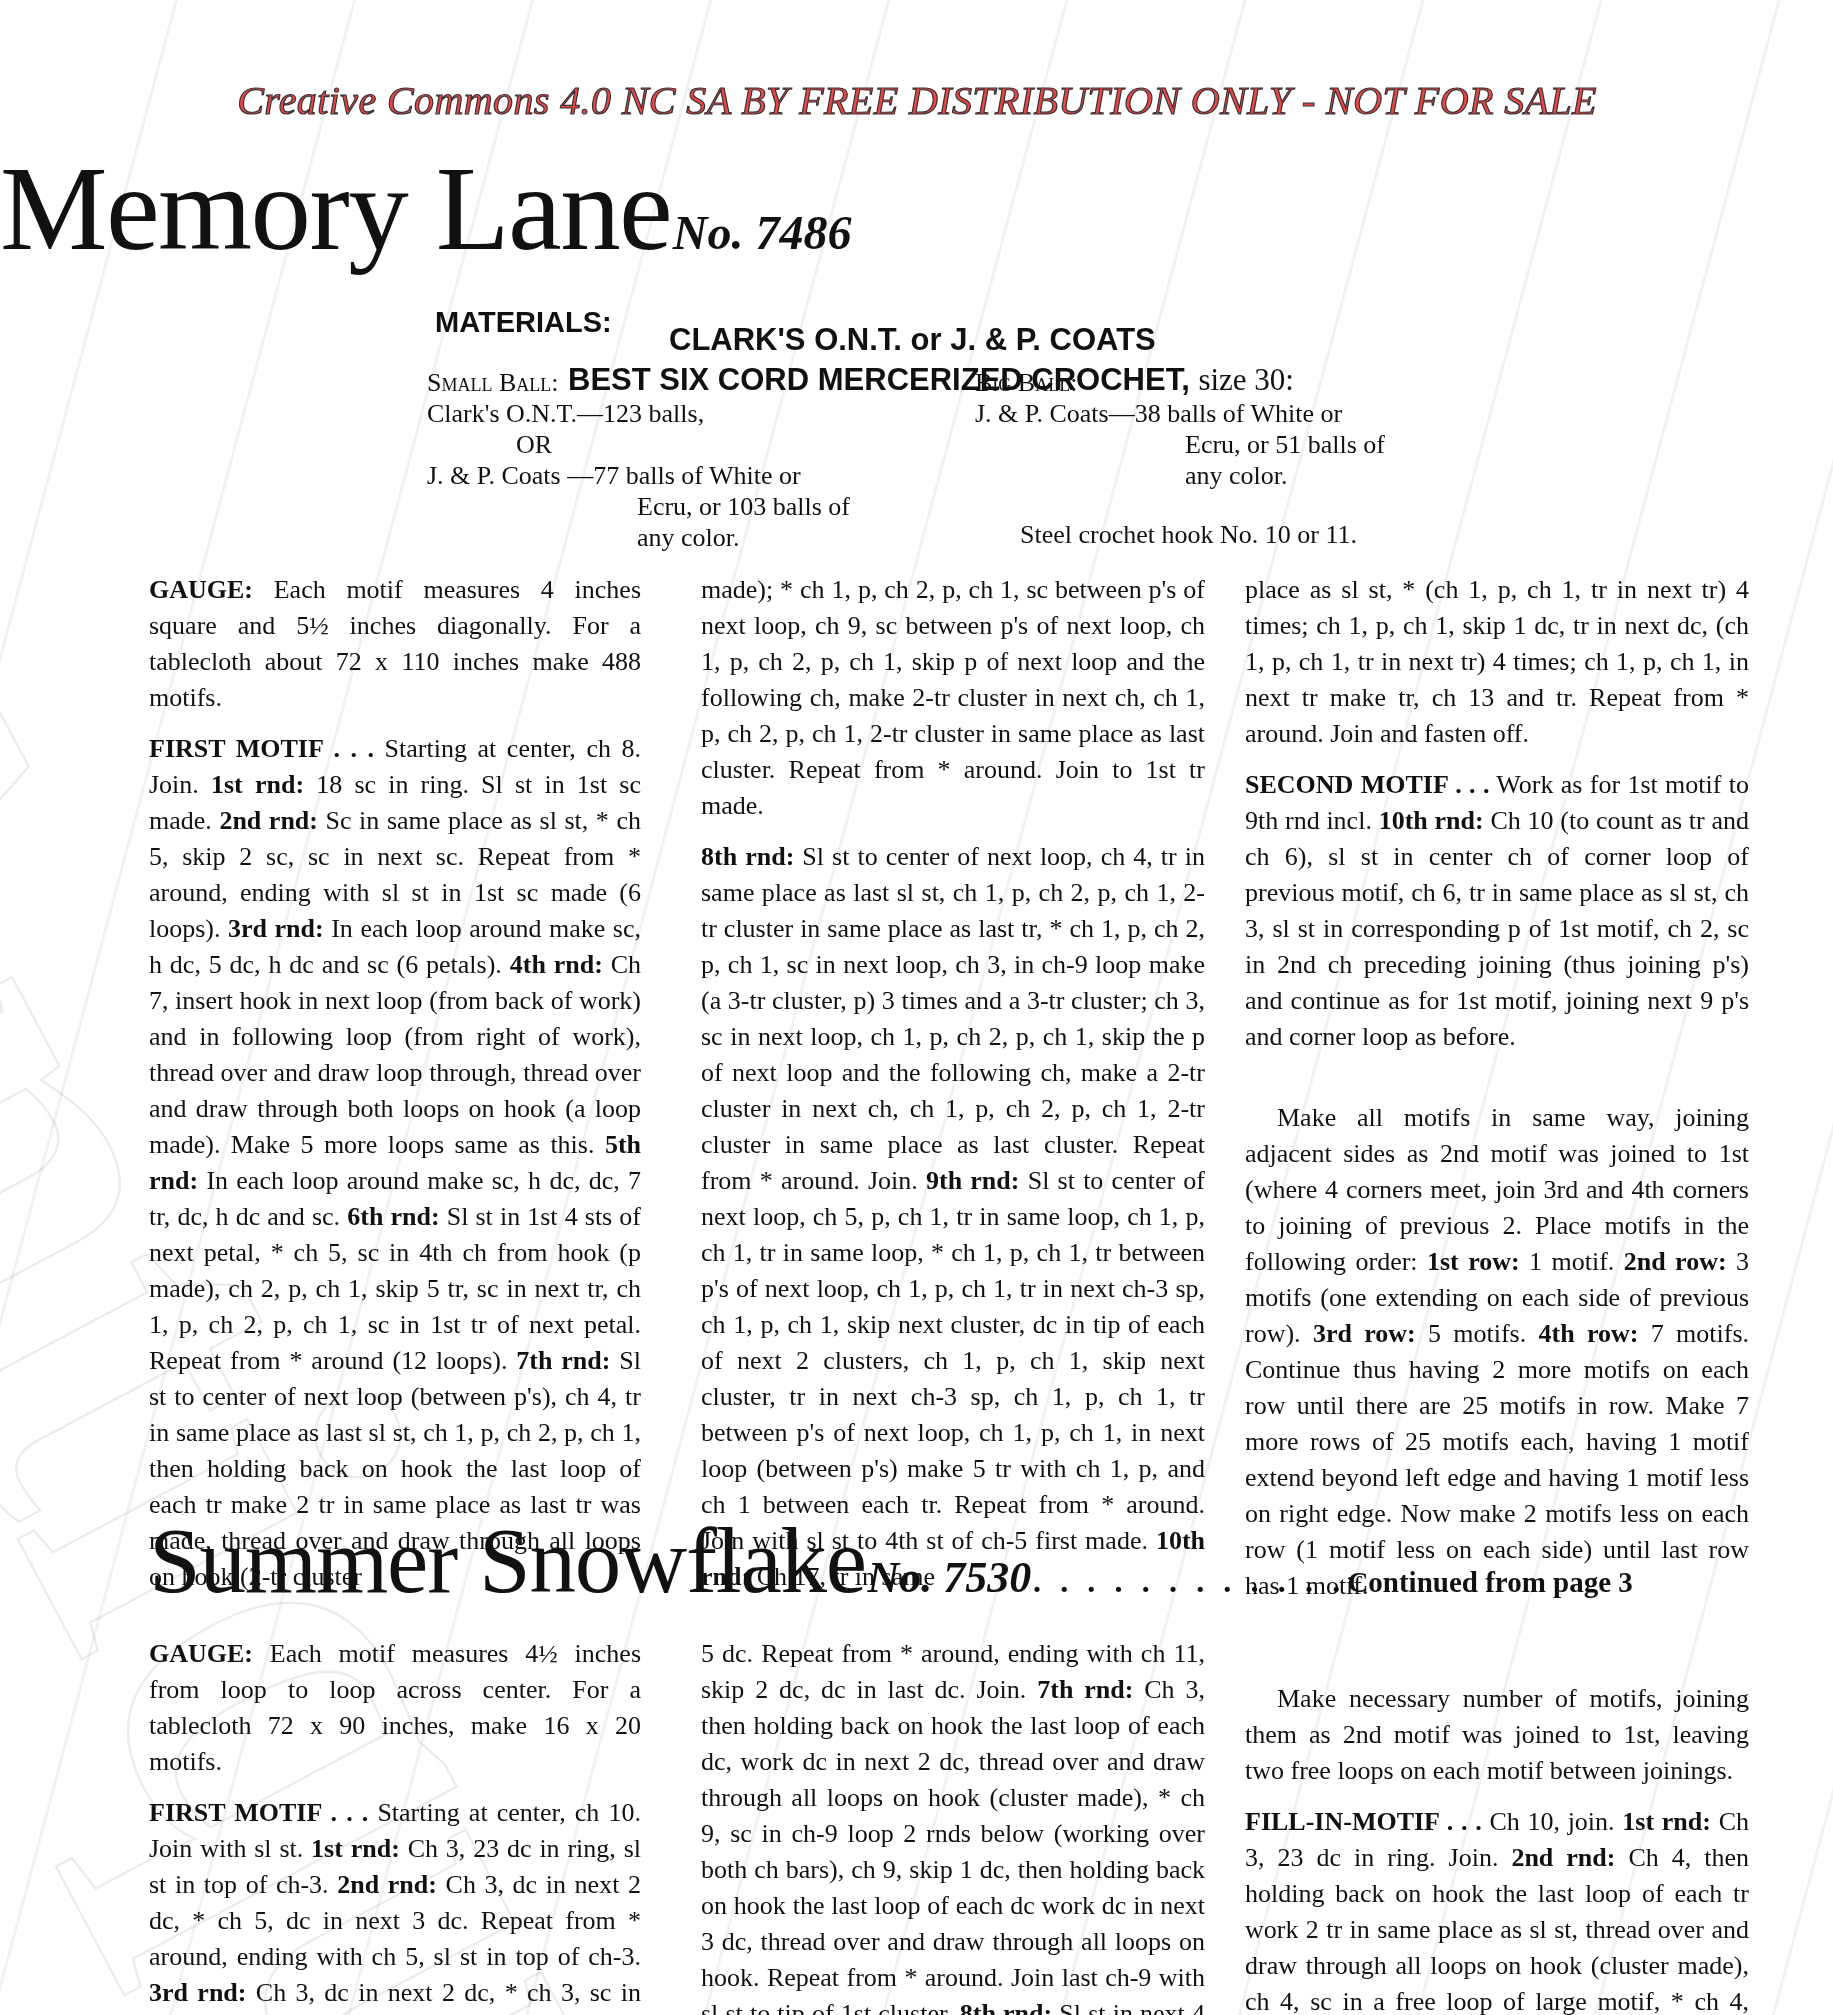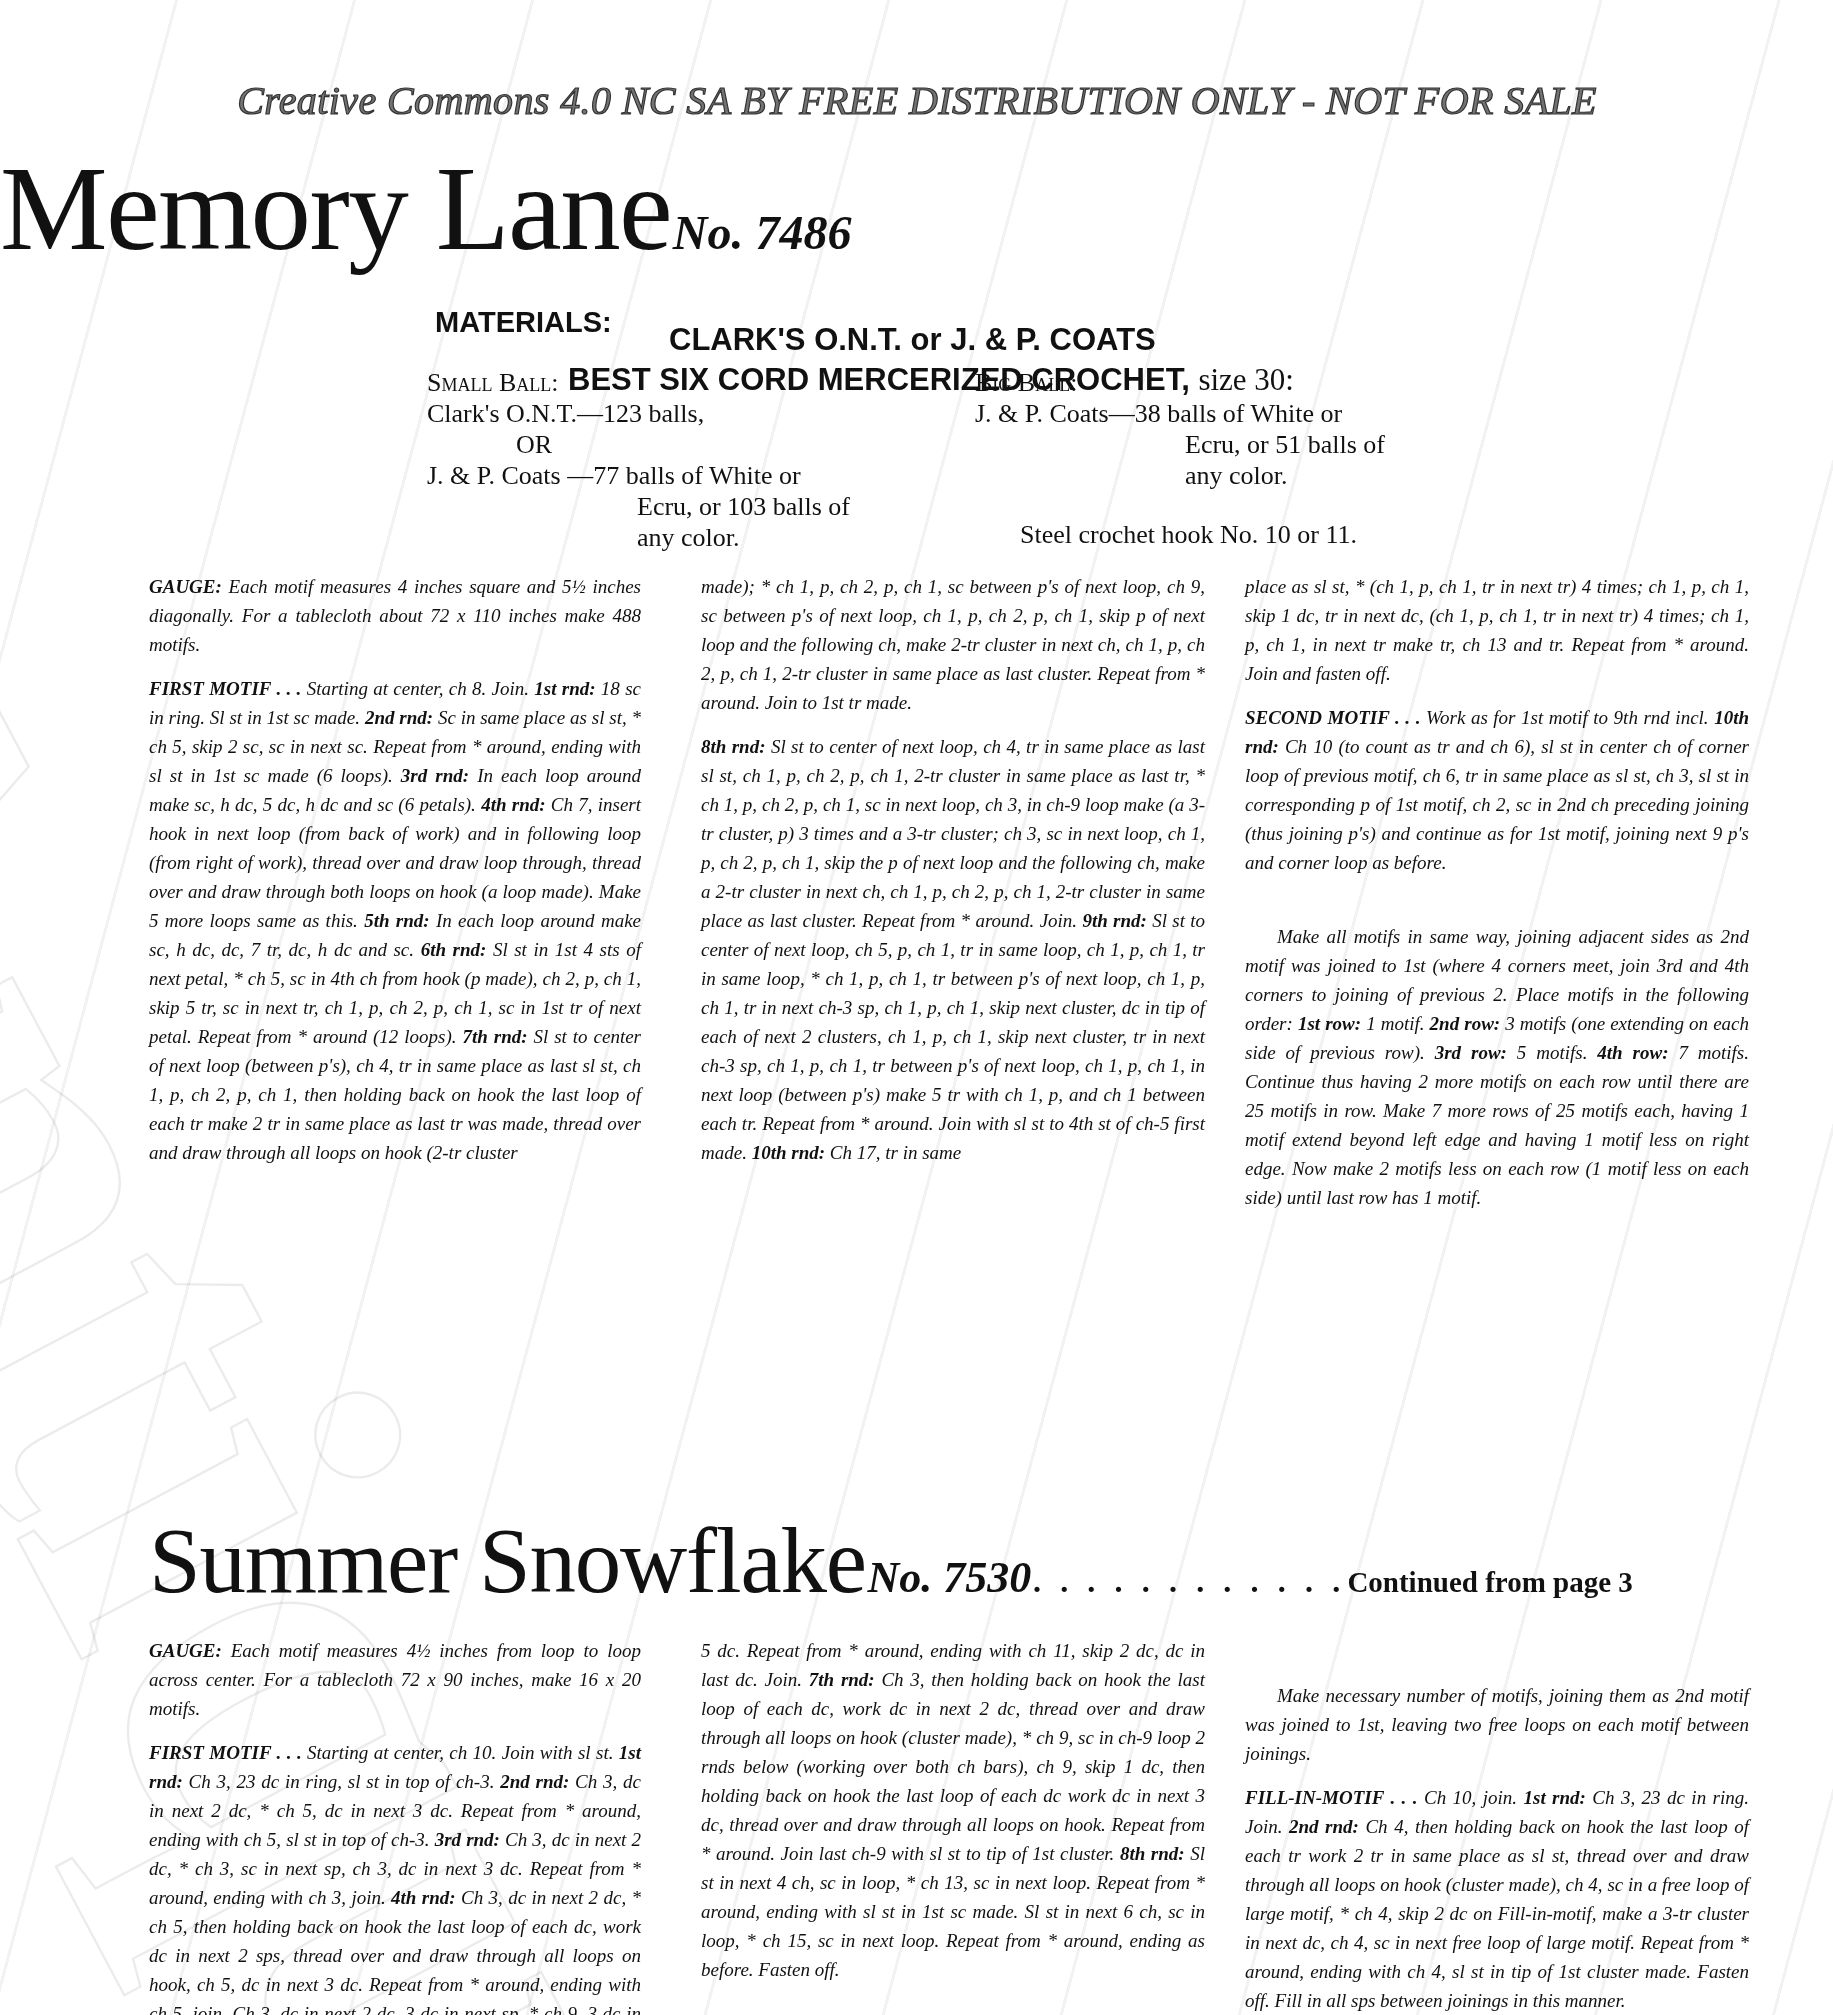--- a/index.html
+++ b/index.html
@@ -9,38 +9,38 @@
     background-image: repeating-linear-gradient(105deg, rgba(0,0,0,0) 0px, rgba(0,0,0,0) 169px, rgba(0,0,0,0.05) 169px, rgba(0,0,0,0.05) 172px);
   }
   .watermark-text {
     position: absolute; left: 40px; top: 484px; font-size: 564px; font-weight: bold;
     color: transparent; -webkit-text-stroke: 2.4px rgba(0,0,0,0.08);
     transform: rotate(62deg); transform-origin: left top; white-space: nowrap; pointer-events: none;
     font-family: "Liberation Serif", serif;
   }
   .license {
     position: absolute; top: 77px; left: 0; width: 1834px; text-align: center;
-    font-size: 40px; font-style: italic; color: #737373; -webkit-text-stroke: 1.2px #333; letter-spacing: 0.4px;
+    font-size: 40px; font-style: italic; color: #ef4444; -webkit-text-stroke: 1.2px #333; letter-spacing: 0.4px;
   }
   .title-row { position: absolute; top: 139px; left: 0; width: 1586px; text-align: left; }
   .big-title { font-size: 121px; letter-spacing: -1.6px; }
   .pattern-no { font-size: 48px; font-style: italic; font-weight: bold; }
   .materials { position: absolute; top: 266px; left: 435px; width: 1008px; margin-top: 40px; }
   .mat-label { font-size: 29px; font-weight: bold; font-family: "Liberation Sans Narrow", "Liberation Sans", sans-serif; }
   .mat-brand { position: absolute; left: 234px; top: 16px; font-size: 31px; font-weight: bold; font-family: "Liberation Sans", sans-serif; white-space: nowrap; }
   .mat-brand2 { position: absolute; left: 133px; top: 56px; font-size: 31px; font-weight: bold; font-family: "Liberation Sans", sans-serif; white-space: nowrap; }
   .mat-size { font-weight: normal; font-family: "Liberation Serif", serif; }
   .balls { position: absolute; top: 367px; font-size: 26px; line-height: 31px; }
   .balls .sc { font-variant: small-caps; }
   .small-ball { left: 427px; width: 524px; }
   .big-ball { left: 975px; width: 524px; }
   .indent { padding-left: 210px; }
   .or-line { padding-left: 89px; }
   .hook { position: absolute; top: 520px; left: 1020px; font-size: 26px; }
-  .col { position: absolute; font-size: 19px; line-height: 29px; text-align: justify; font-style: italic; }
+  .col { position: absolute; font-size: 26px; line-height: 36px; text-align: justify; }
   .col p { margin: 0 0 14.5px 0; }
   .col b { font-family: "Liberation Serif", serif; }
   .col .ind { text-indent: 32px; margin-top: 45px; }
   .c1 { left: 149px; width: 492px; }
   .c2 { left: 701px; width: 504px; }
   .c3 { left: 1245px; width: 504px; }
   .ml { top: 572px; }
   .ss-title-row { position: absolute; top: 1507px; left: 149px; width: 1592px; white-space: nowrap; }
   .ss-title { font-size: 93px; letter-spacing: -1.2px; }
   .ss-no { font-size: 44px; font-style: italic; font-weight: bold; }

